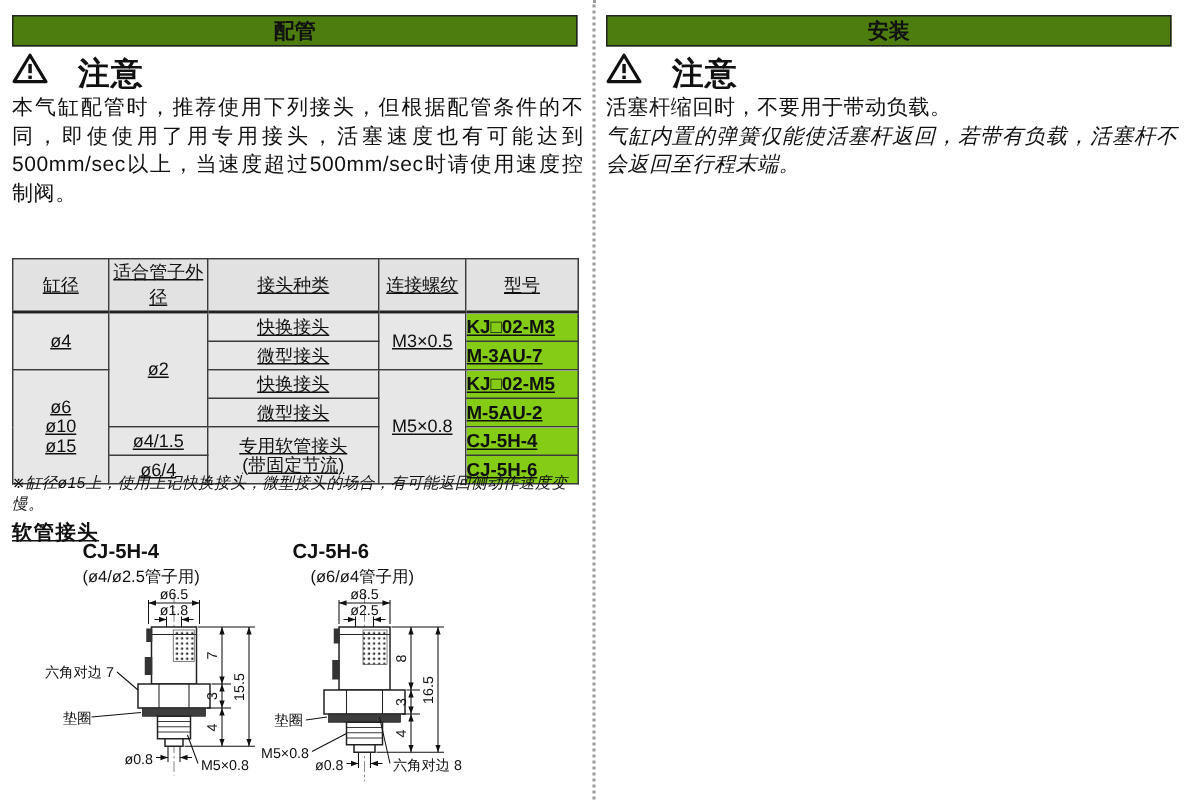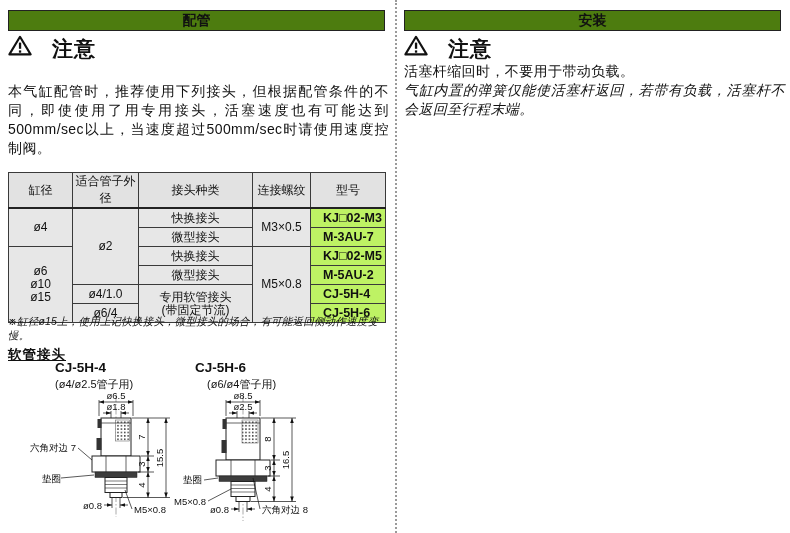--- a/index.html
+++ b/index.html
@@ -8,34 +8,35 @@
     font-family:"Liberation Sans","DejaVu Sans",sans-serif;color:#111;
     overflow:hidden;
   }
   .abs{position:absolute;}
   .section-header{
     border:1.5px solid #222;background:#4d7c0f;text-align:center;
     font-weight:bold;font-size:14px;line-height:19px;height:19px;
   }
   .warn-row{display:flex;align-items:flex-start;gap:20px;}
   .warn-title{font-size:21px;font-weight:bold;letter-spacing:1px;}
-  .warn-body{font-size:14px;line-height:19px;text-align:justify;letter-spacing:0.4px;margin-top:20px;}
+  .warn-body{font-size:14px;line-height:19px;text-align:justify;letter-spacing:0.4px;}
   .warn-line{font-size:14px;line-height:19px;letter-spacing:0.4px;}
   table.fit{
     border-collapse:collapse;table-layout:fixed;width:377px;
     font-size:12px;
+    text-decoration:underline;
   }
   table.fit th,table.fit td{
     border:1px solid #3a3a3a;text-align:center;vertical-align:middle;
     background:#e7e7e7;padding:0 2px;overflow:hidden;
   }
   table.fit{border:1.5px solid #222;}
   table.fit thead th{height:28px;font-weight:normal;background:#e2e2e2;border-bottom:2px solid #222;}
   table.fit tbody td{height:18px;line-height:13px;}
-  table.fit td.model{background:#bef264;font-weight:bold;text-align:left;padding-left:12px;font-size:12.5px;}
+  table.fit td.model{background:#84cc16;font-weight:bold;text-align:left;padding-left:0;font-size:12.5px;}
   .note{font-size:10.5px;letter-spacing:0.2px;}
   .hose-title{font-size:13.5px;font-weight:bold;letter-spacing:1px;text-decoration:underline;}
   .fig-title{font-size:13.5px;font-weight:bold;}
   .fig-sub{font-size:11px;}
   .v-divider{left:395px;top:0;height:533px;width:0;border-left:2px dotted #9a9a9a;}
   svg text{font-family:"Liberation Sans","DejaVu Sans",sans-serif;}
   .dimtxt{font-size:9.5px;fill:#111;}
   .lbltxt{font-size:9.5px;fill:#111;}
 </style>
 </head>
@@ -93,21 +94,21 @@
       </td>
       <td>快换接头</td>
       <td rowspan="4">M5×0.8</td>
       <td class="model">KJ□02-M5</td>
     </tr>
     <tr>
       <td>微型接头</td>
       <td class="model">M-5AU-2</td>
     </tr>
     <tr>
-      <td>ø4/1.0</td>
+      <td>ø4/1.5</td>
       <td rowspan="2">
         <div>专用软管接头</div>
         <div>(带固定节流)</div>
       </td>
       <td class="model">CJ-5H-4</td>
     </tr>
     <tr>
       <td>ø6/4</td>
       <td class="model">CJ-5H-6</td>
     </tr>

